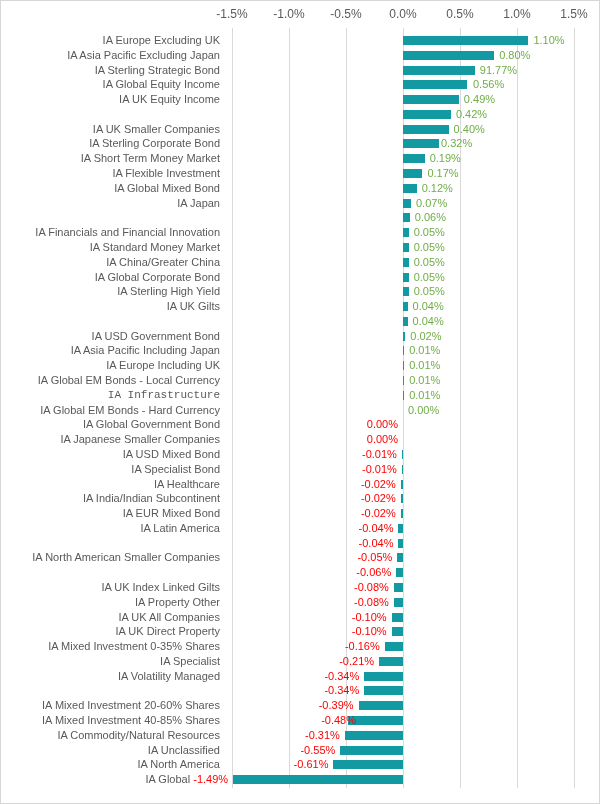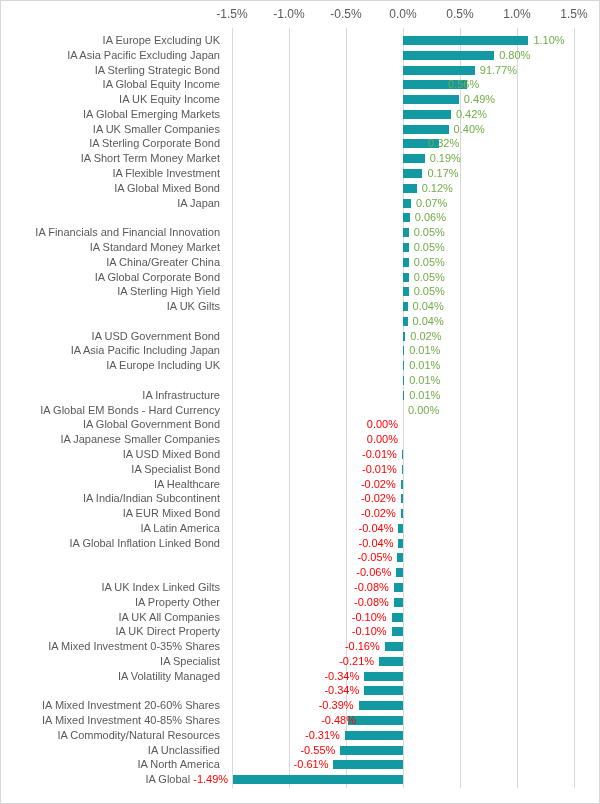--- a/index.html
+++ b/index.html
@@ -94,41 +94,40 @@
         <span class="val-label" style="left: 498.2px; color: rgb(112, 173, 71);">0.80%</span>
         <span class="cat-label" style="color: rgb(89, 89, 89); right: 381px;">IA Asia Pacific Excluding Japan</span>
       </div>
       <div class="bar-row" style="top: 61.568px;">
         <div class="bar" style="left: 402px; width: 71.82px; background: rgb(18, 153, 162);"></div>
         <span class="val-label" style="left: 478.82px; color: rgb(112, 173, 71);">91.77%</span>
         <span class="cat-label" style="color: rgb(89, 89, 89); right: 381px;">IA Sterling Strategic Bond</span>
       </div>
       <div class="bar-row" style="top: 76.352px;">
         <div class="bar" style="left: 402px; width: 63.84px; background: rgb(18, 153, 162);"></div>
-        <span class="val-label" style="left: 447px; color: rgb(112, 173, 71);">0.56%</span>
+        <span class="val-label" style="left: 472px; color: rgb(112, 173, 71);">0.56%</span>
         <span class="cat-label" style="color: rgb(89, 89, 89); right: 381px;">IA Global Equity Income</span>
       </div>
       <div class="bar-row" style="top: 91.136px;">
         <div class="bar" style="left: 402px; width: 55.86px; background: rgb(18, 153, 162);"></div>
         <span class="val-label" style="left: 462.86px; color: rgb(112, 173, 71);">0.49%</span>
         <span class="cat-label" style="color: rgb(89, 89, 89); right: 381px;">IA UK Equity Income</span>
       </div>
       <div class="bar-row" style="top: 105.92px;">
         <div class="bar" style="left: 402px; width: 47.88px; background: rgb(18, 153, 162);"></div>
         <span class="val-label" style="left: 454.88px; color: rgb(112, 173, 71);">0.42%</span>
-        <span class="cat-label" style="color: rgb(89, 89, 89); right: 381px;">IA Global Emerging Markets</span>
       </div>
       <div class="bar-row" style="top: 120.704px;">
         <div class="bar" style="left: 402px; width: 45.6px; background: rgb(18, 153, 162);"></div>
         <span class="val-label" style="left: 452.6px; color: rgb(112, 173, 71);">0.40%</span>
         <span class="cat-label" style="color: rgb(89, 89, 89); right: 381px;">IA UK Smaller Companies</span>
       </div>
       <div class="bar-row" style="top: 135.488px;">
         <div class="bar" style="left: 402px; width: 36.48px; background: rgb(18, 153, 162);"></div>
-        <span class="val-label" style="left: 427px; color: rgb(112, 173, 71);">0.32%</span>
+        <span class="val-label" style="left: 440px; color: rgb(112, 173, 71);">0.32%</span>
         <span class="cat-label" style="color: rgb(89, 89, 89); right: 381px;">IA Sterling Corporate Bond</span>
       </div>
       <div class="bar-row" style="top: 150.272px;">
         <div class="bar" style="left: 402px; width: 21.66px; background: rgb(18, 153, 162);"></div>
         <span class="val-label" style="left: 428.66px; color: rgb(112, 173, 71);">0.19%</span>
         <span class="cat-label" style="color: rgb(89, 89, 89); right: 381px;">IA Short Term Money Market</span>
       </div>
       <div class="bar-row" style="top: 165.056px;">
         <div class="bar" style="left: 402px; width: 19.38px; background: rgb(18, 153, 162);"></div>
         <span class="val-label" style="left: 426.38px; color: rgb(112, 173, 71);">0.17%</span>
@@ -193,25 +192,26 @@
         <span class="cat-label" style="color: rgb(89, 89, 89); right: 381px;">IA Asia Pacific Including Japan</span>
       </div>
       <div class="bar-row" style="top: 357.248px;">
         <div class="bar" style="left: 402px; width: 1.14px; background: rgb(18, 153, 162);"></div>
         <span class="val-label" style="left: 408.14px; color: rgb(112, 173, 71);">0.01%</span>
         <span class="cat-label" style="color: rgb(89, 89, 89); right: 381px;">IA Europe Including UK</span>
       </div>
       <div class="bar-row" style="top: 372.032px;">
         <div class="bar" style="left: 402px; width: 1.14px; background: rgb(18, 153, 162);"></div>
         <span class="val-label" style="left: 408.14px; color: rgb(112, 173, 71);">0.01%</span>
+        <span class="cat-label" style="color: rgb(89, 89, 89); right: 381px;">IA Global EM Bonds - Local Currency</span>
       </div>
       <div class="bar-row" style="top: 386.816px;">
         <div class="bar" style="left: 402px; width: 1.14px; background: rgb(18, 153, 162);"></div>
         <span class="val-label" style="left: 408.14px; color: rgb(112, 173, 71);">0.01%</span>
-        <span class="cat-label" style="color: rgb(89, 89, 89); right: 381px;">IA Infrastructure</span>
+        <span class="cat-label" style="color: rgb(89, 89, 89); right: 381px; font-family: Liberation Mono, monospace;">IA Infrastructure</span>
       </div>
       <div class="bar-row" style="top: 401.6px;">
         <div class="bar" style="left: 402px; width: 0px; background: rgb(18, 153, 162);"></div>
         <span class="val-label" style="left: 407px; color: rgb(112, 173, 71);">0.00%</span>
         <span class="cat-label" style="color: rgb(89, 89, 89); right: 381px;">IA Global EM Bonds - Hard Currency</span>
       </div>
       <div class="bar-row" style="top: 416.384px;">
         <div class="bar" style="left: 402px; width: 0px; background: rgb(18, 153, 162);"></div>
         <span class="val-label" style="right: 203px; color: rgb(255, 0, 0);">0.00%</span>
         <span class="cat-label" style="color: rgb(89, 89, 89); right: 381px;">IA Global Government Bond</span>
@@ -247,25 +247,25 @@
         <span class="cat-label" style="color: rgb(89, 89, 89); right: 381px;">IA EUR Mixed Bond</span>
       </div>
       <div class="bar-row" style="top: 519.872px;">
         <div class="bar" style="left: 397.44px; width: 4.56px; background: rgb(18, 153, 162);"></div>
         <span class="val-label" style="right: 207.56px; color: rgb(255, 0, 0);">-0.04%</span>
         <span class="cat-label" style="color: rgb(89, 89, 89); right: 381px;">IA Latin America</span>
       </div>
       <div class="bar-row" style="top: 534.656px;">
         <div class="bar" style="left: 397.44px; width: 4.56px; background: rgb(18, 153, 162);"></div>
         <span class="val-label" style="right: 207.56px; color: rgb(255, 0, 0);">-0.04%</span>
-        <span class="cat-label" style="color: rgb(89, 89, 89); right: 381px;">IA Global Inflation Linked Bond</span>
       </div>
       <div class="bar-row" style="top: 549.44px;">
         <div class="bar" style="left: 396.3px; width: 5.7px; background: rgb(18, 153, 162);"></div>
         <span class="val-label" style="right: 208.7px; color: rgb(255, 0, 0);">-0.05%</span>
+        <span class="cat-label" style="color: rgb(89, 89, 89); right: 381px;">IA North American Smaller Companies</span>
       </div>
       <div class="bar-row" style="top: 564.224px;">
         <div class="bar" style="left: 395.16px; width: 6.84px; background: rgb(18, 153, 162);"></div>
         <span class="val-label" style="right: 209.84px; color: rgb(255, 0, 0);">-0.06%</span>
       </div>
       <div class="bar-row" style="top: 579.008px;">
         <div class="bar" style="left: 392.88px; width: 9.12px; background: rgb(18, 153, 162);"></div>
         <span class="val-label" style="right: 212.12px; color: rgb(255, 0, 0);">-0.08%</span>
         <span class="cat-label" style="color: rgb(89, 89, 89); right: 381px;">IA UK Index Linked Gilts</span>
       </div>

